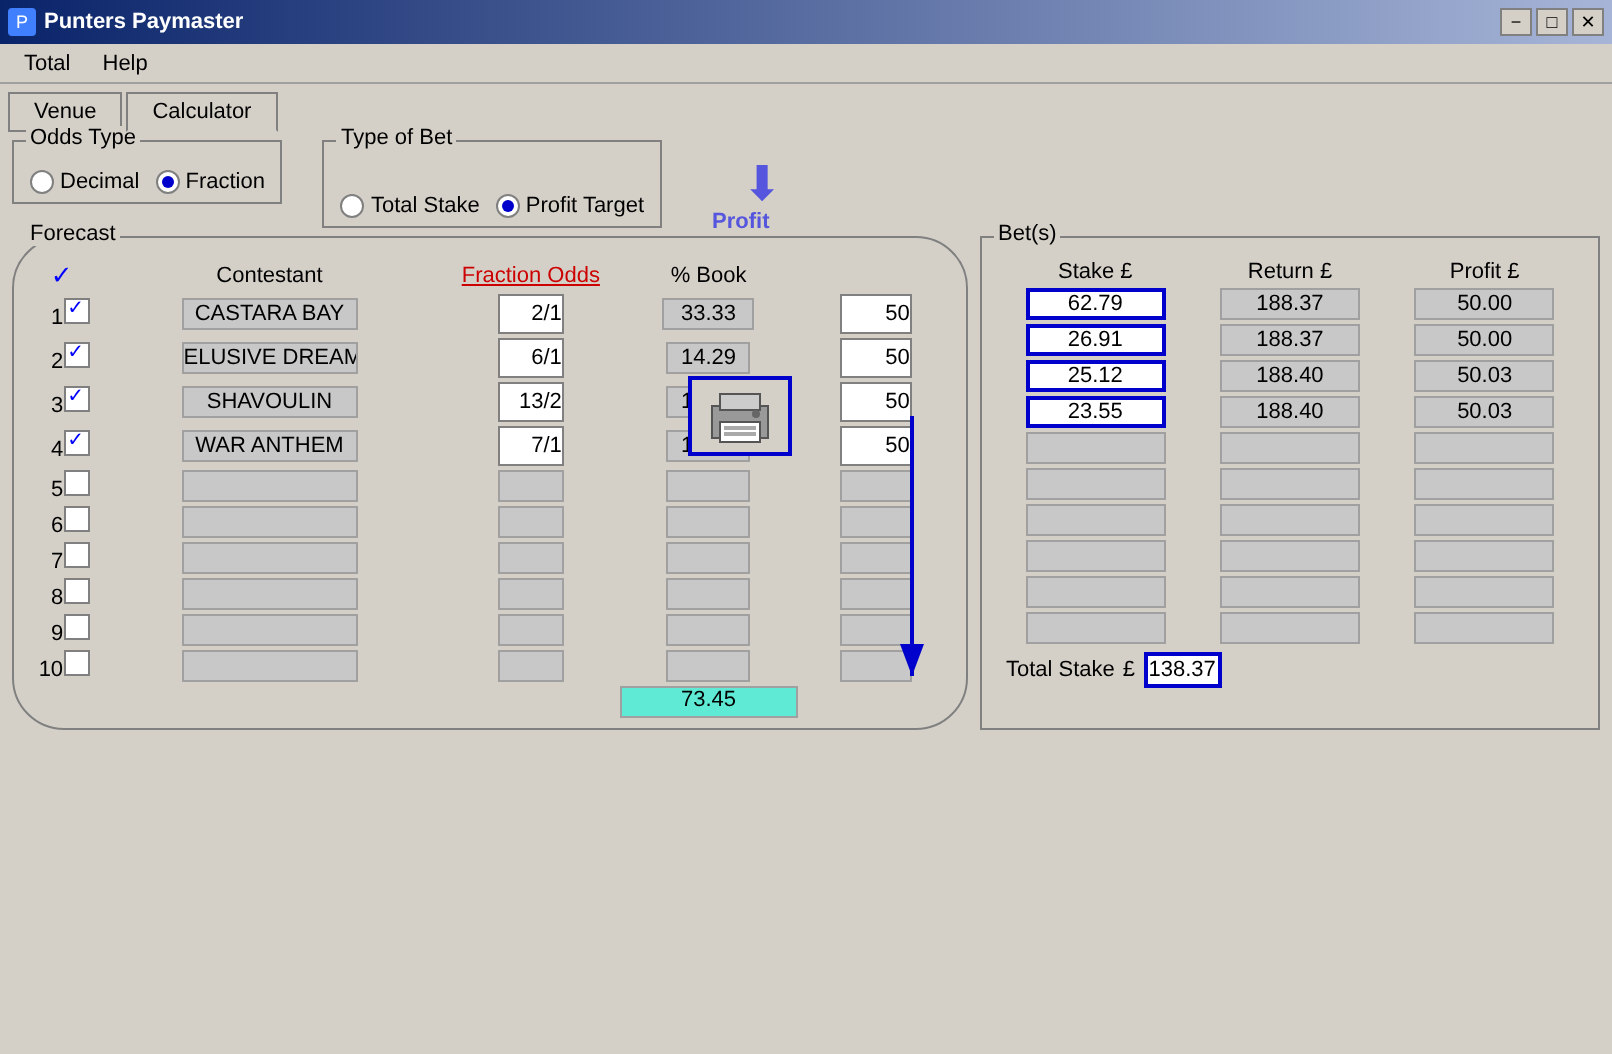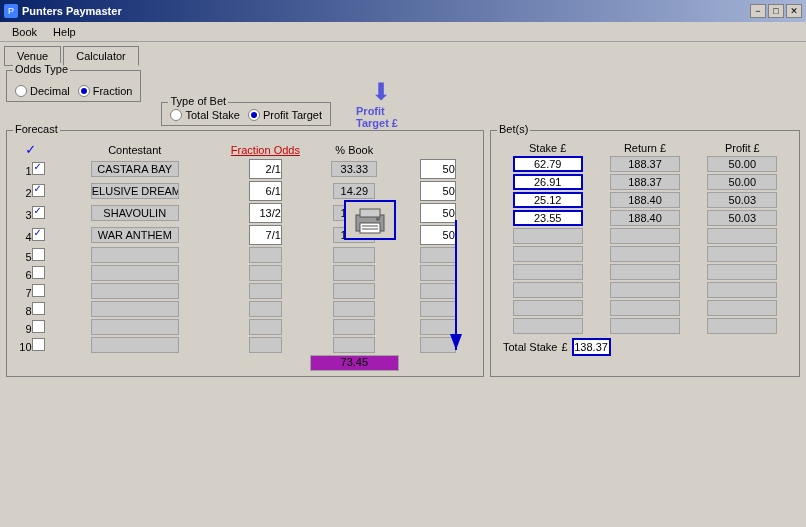--- a/index.html
+++ b/index.html
@@ -223,21 +223,21 @@
     <span class="title-text">Punters Paymaster</span>
   </div>
   <div class="title-buttons">
     <div class="title-btn">−</div>
     <div class="title-btn">□</div>
     <div class="title-btn">✕</div>
   </div>
 </div>
 
 <div class="menu-bar">
-  <div class="menu-item">Book</div>
+  <div class="menu-item">Total</div>
   <div class="menu-item">Help</div>
 </div>
 
 <div class="tabs">
   <div class="tab">Venue</div>
   <div class="tab active">Calculator</div>
 </div>
 
 <div class="main-content">
 
@@ -250,21 +250,21 @@
           <div class="radio-btn"></div>
           <span>Decimal</span>
         </label>
         <label class="radio-label">
           <div class="radio-btn checked"></div>
           <span>Fraction</span>
         </label>
       </div>
     </div>
 
-    <div class="group-box" style="padding-top:2px;margin-top:32px;">
+    <div class="group-box" style="padding-top:22px;">
       <span class="group-box-title">Type of Bet</span>
       <div class="radio-group">
         <label class="radio-label">
           <div class="radio-btn"></div>
           <span>Total Stake</span>
         </label>
         <label class="radio-label">
           <div class="radio-btn checked"></div>
           <span>Profit Target</span>
         </label>
@@ -274,21 +274,21 @@
     <div style="flex:1; position:relative;">
 
       <div style="position:absolute; left:20px; top:8px; font-size:24px; color:#5555dd;">⬇</div>
       <div style="position:absolute; left:5px; top:35px; font-size:11px; color:#5555dd; font-weight:bold;">Profit<br>Target £</div>
     </div>
 
   </div>
 
   <div style="display:flex; gap:6px; position:relative;">
 
-    <div class="group-box" style="padding-top:10px; flex:1;">
+    <div class="group-box" style="padding-top:10px; flex:1;border-radius:26px;">
       <span class="group-box-title">Forecast</span>
       <table class="forecast-table">
         <thead>
           <tr>
             <th style="width:16px;">
               <span style="color:blue;font-size:13px;">✓</span>
             </th>
             <th class="col-contestant">Contestant</th>
             <th class="col-odds fraction-header">
               <span>Fraction Odds</span>
@@ -366,21 +366,21 @@
               <td><input type="text" class="input-cell" style="width: 88px;"></td>
               <td><input type="text" class="input-cell" style="width: 33px;"></td>
               <td><input type="text" class="input-cell" style="width: 42px;"></td>
               <td><input type="text" class="input-cell" style="width: 36px;"></td>
             </tr>
           </tbody>
         <tfoot>
           <tr>
             <td colspan="3" style="text-align:right;padding-right:4px;"></td>
             <td>
-              <div class="input-cell" style="background:#a21caf;border:1px solid #a0a0a0;text-align:center;">73.45</div>
+              <div class="input-cell" style="background:#5eead4;border:1px solid #a0a0a0;text-align:center;">73.45</div>
             </td>
             <td></td>
           </tr>
         </tfoot>
       </table>
     </div>
 
     <div style="position:absolute; left:338px; top:70px; z-index:10; border:2px solid #0000cc; width:52px; height:40px; background:#d4d0c8; display:flex; align-items:center; justify-content:center;">
       <svg width="36" height="30" viewBox="0 0 36 30">
         <rect x="4" y="10" width="28" height="16" fill="#999" stroke="#555" stroke-width="1"></rect>

